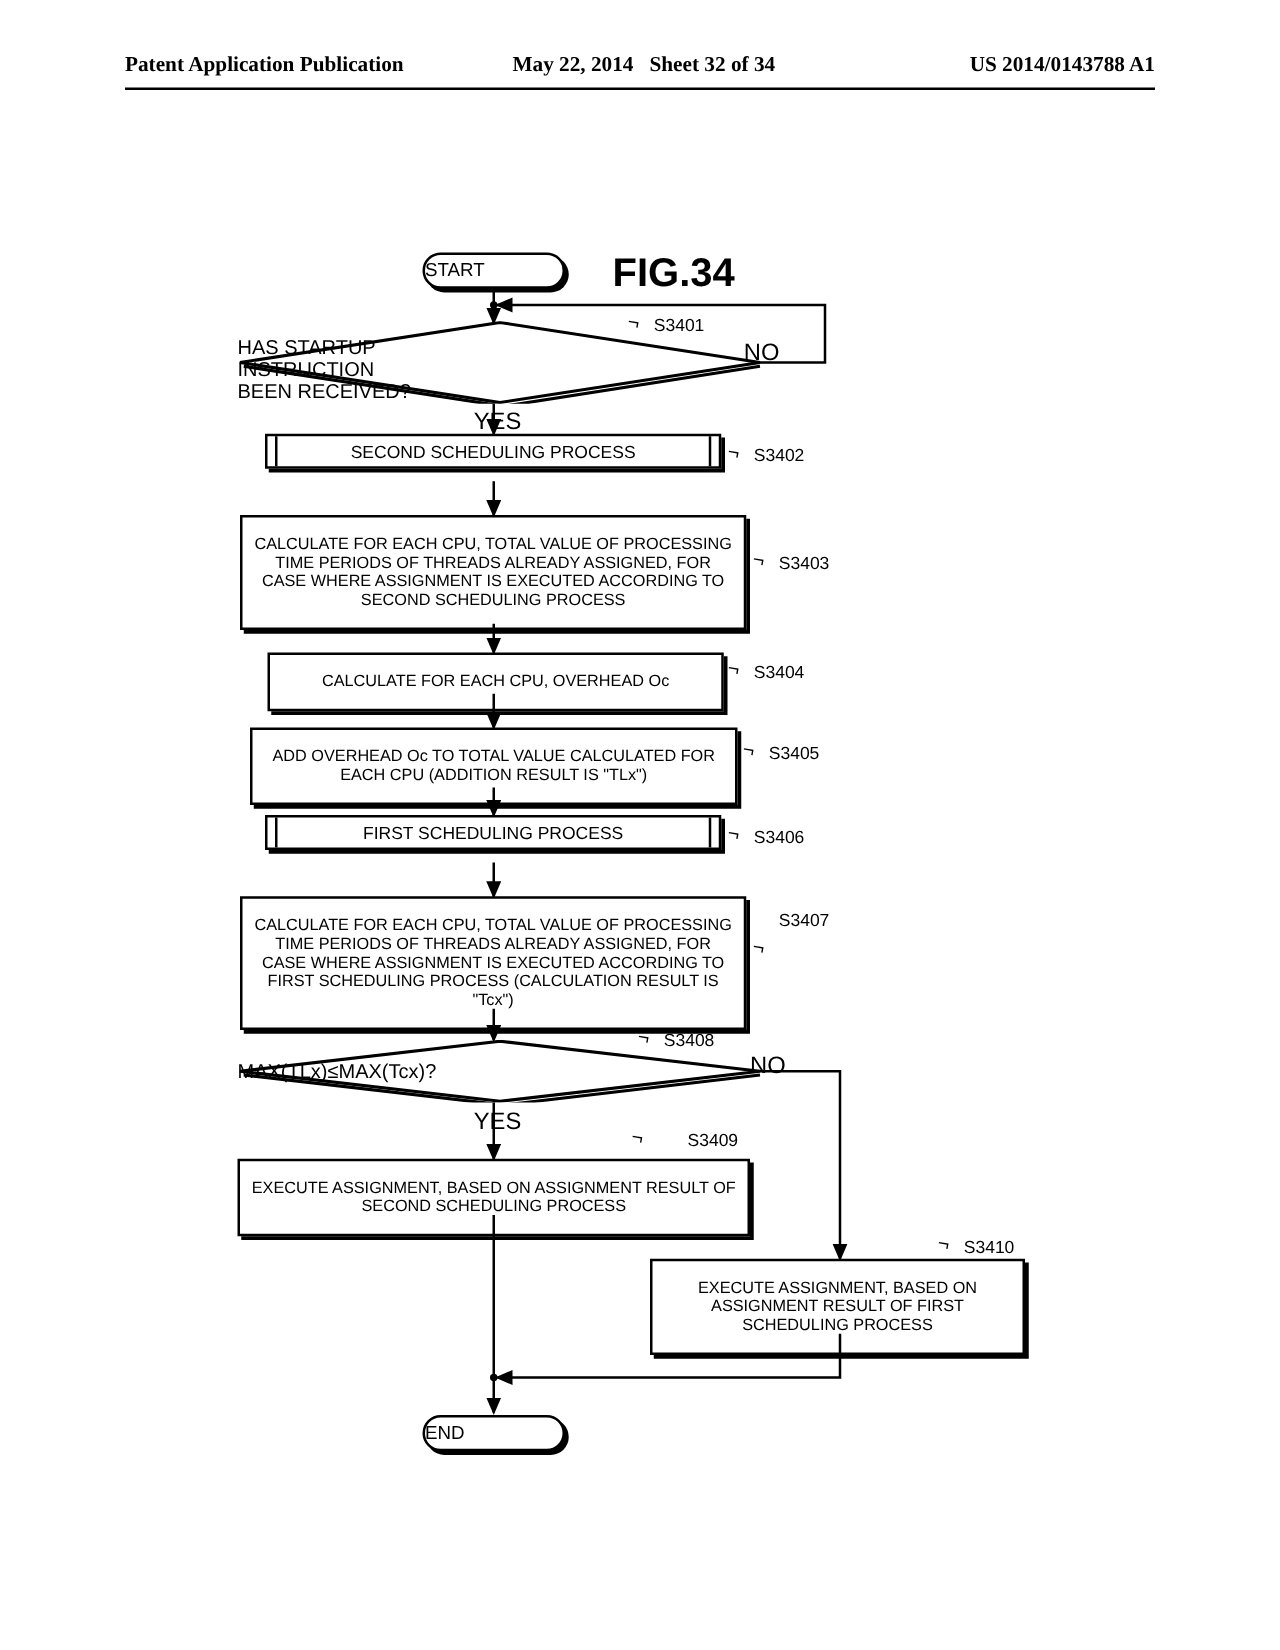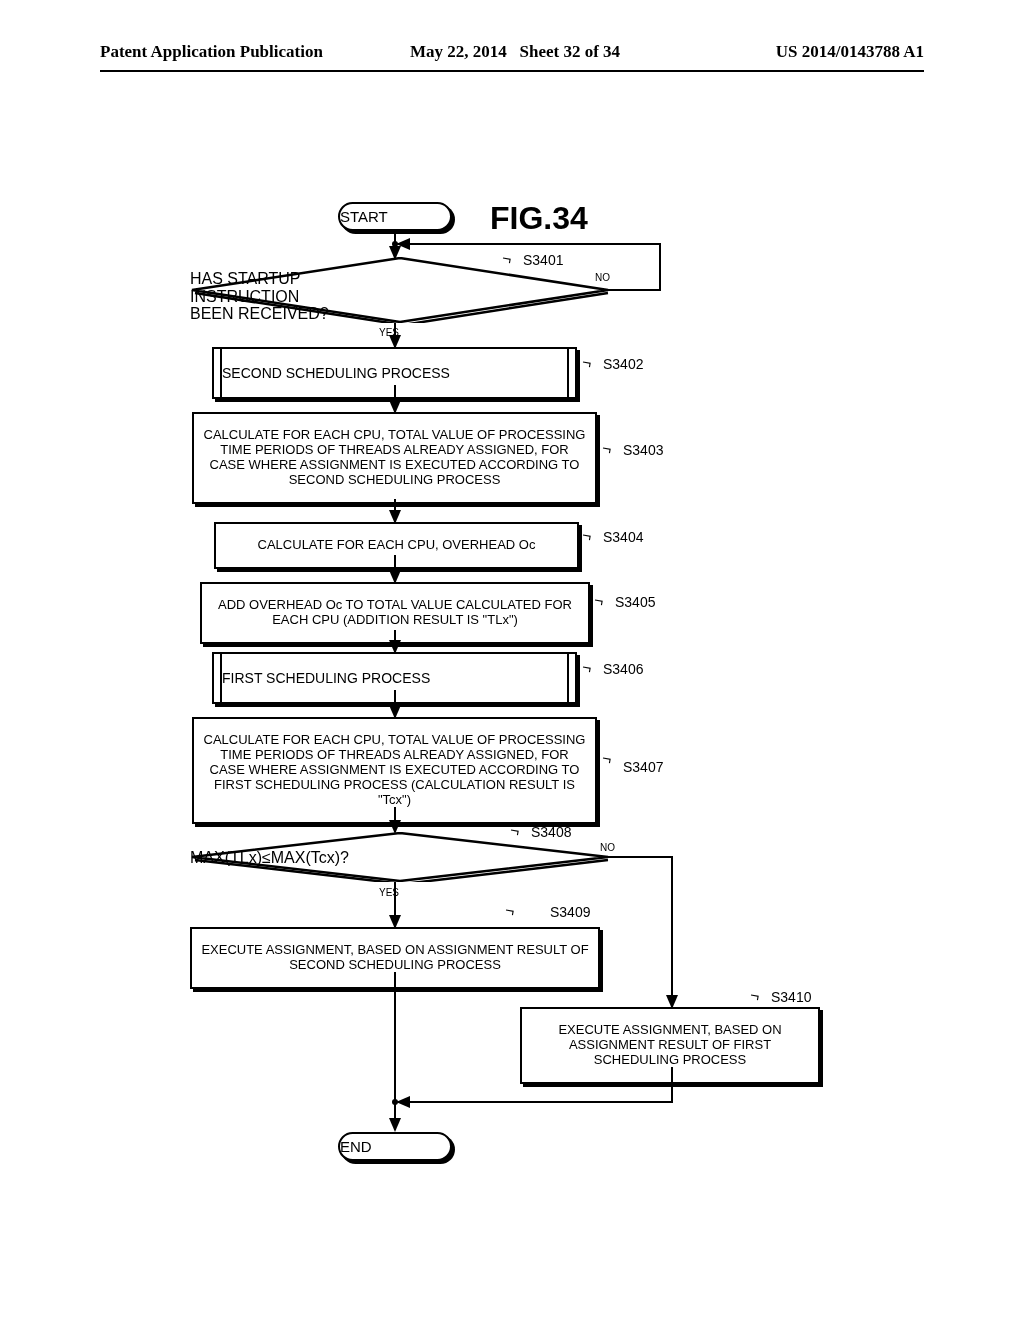--- a/index.html
+++ b/index.html
@@ -56,22 +56,23 @@
     text-align: center;
     font-size: 13px;
     line-height: 1.15;
     padding: 14px 8px;
     box-shadow: 3px 3px 0 #000;
   }
   .subprocess {
     position: absolute;
     border: 2px solid #000;
     background: #fff;
+    text-align: center;
     font-size: 14px;
-    padding: 16px 8px;
+    padding: 4px 8px;
     box-shadow: 3px 3px 0 #000;
   }
   .subprocess::before, .subprocess::after {
     content: "";
     position: absolute;
     top: 0; bottom: 0;
     width: 2px;
     background: #000;
   }
   .subprocess::before { left: 6px; }
@@ -84,21 +85,21 @@
   .decision-text {
     position: absolute;
     width: 100%;
     text-align: left;
     font-size: 16px;
     line-height: 1.1;
   }
 
   .label {
     position: absolute;
-    font-size: 10px;
+    font-size: 19px;
   }
   .step-label {
     position: absolute;
     font-size: 14px;
   }
   .tick {
     position: absolute;
     font-size: 16px;
     transform: scaleX(-1) rotate(-10deg);
   }
@@ -158,21 +159,21 @@
   <div class="process" style="left:100px; top:510px; width:370px;">ADD OVERHEAD Oc TO TOTAL VALUE CALCULATED FOR EACH CPU (ADDITION RESULT IS "TLx")</div>
   <span class="tick" style="left:494px; top:520px;">⌐</span>
   <span class="step-label" style="left:515px; top:522px;">S3405</span>
 
   <div class="subprocess" style="left:112px; top:580px; width:345px;">FIRST SCHEDULING PROCESS</div>
   <span class="tick" style="left:482px; top:587px;">⌐</span>
   <span class="step-label" style="left:503px; top:589px;">S3406</span>
 
   <div class="process" style="left:92px; top:645px; width:385px;">CALCULATE FOR EACH CPU, TOTAL VALUE OF PROCESSING TIME PERIODS OF THREADS ALREADY ASSIGNED, FOR CASE WHERE ASSIGNMENT IS EXECUTED ACCORDING TO FIRST SCHEDULING PROCESS (CALCULATION RESULT IS "Tcx")</div>
   <span class="tick" style="left:502px; top:678px;">⌐</span>
-  <span class="step-label" style="left:523px; top:687px;text-align:center;">S3407</span>
+  <span class="step-label" style="left:523px; top:656px;text-align:center;">S3407</span>
 
   <div class="decision" style="left:90px; top:760px; width:420px; height:50px;">
     <svg width="420" height="50">
       <polygon points="210,1 418,25 210,49 2,25" fill="#fff" stroke="#000" stroke-width="2.5"></polygon>
       <polyline points="418,28 213,52 5,28" fill="none" stroke="#000" stroke-width="2.5"></polyline>
     </svg>
     <div class="decision-text" style="top:17px;">MAX(TLx)≤MAX(Tcx)?</div>
   </div>
   <span class="tick" style="left:410px; top:750px;">⌐</span>
   <span class="step-label" style="left:431px; top:752px;">S3408</span>

